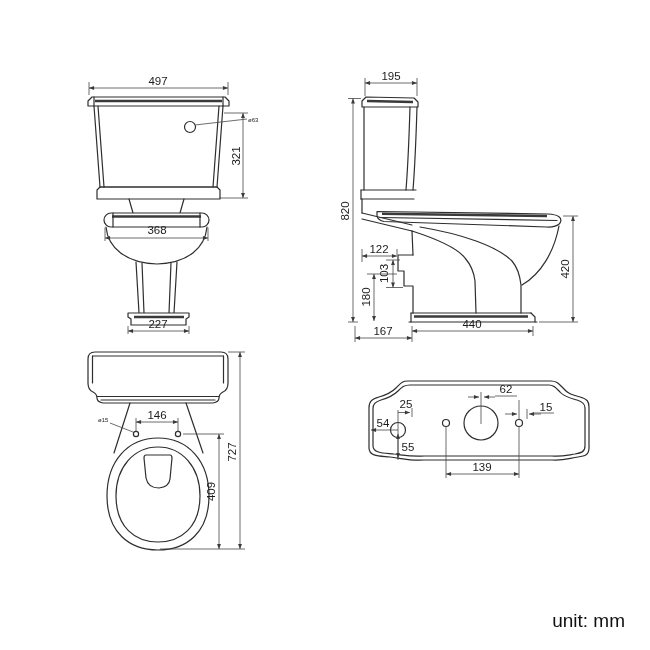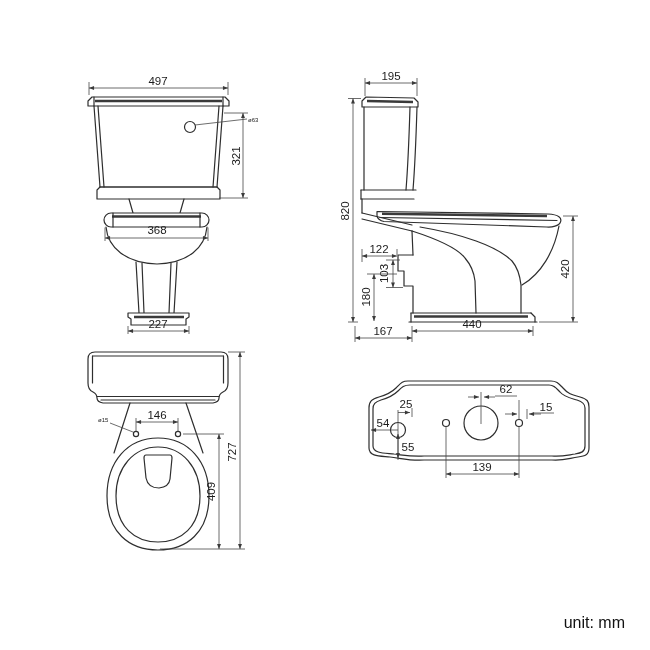--- a/index.html
+++ b/index.html
@@ -4,21 +4,21 @@
 <style>
   html,body{margin:0;padding:0;background:#ffffff;}
   body{width:650px;height:650px;position:relative;font-family:"Liberation Sans",sans-serif;}
   #drawing{position:absolute;left:0;top:0;}
   .obj{stroke:#2e2e2e;stroke-width:1.2;fill:none;stroke-linecap:round;stroke-linejoin:round;}
   .objf{stroke:#2e2e2e;stroke-width:1.2;fill:#ffffff;stroke-linejoin:round;}
   .thick{stroke:#3a3a3a;stroke-width:2.6;fill:none;stroke-linecap:butt;}
   .dim{stroke:#474747;stroke-width:0.8;fill:none;}
   .dimtxt{font-family:"Liberation Sans",sans-serif;font-size:11.5px;fill:#1c1c1c;text-anchor:middle;}
   .tinytxt{font-family:"Liberation Sans",sans-serif;font-size:6px;fill:#1c1c1c;text-anchor:start;}
-  .unit-label{position:absolute;right:25px;bottom:18px;font-size:16px;color:#111;}
+  .unit-label{position:absolute;right:25px;bottom:18px;font-size:19px;color:#111;}
 </style>
 </head>
 <body>
 
 <svg id="drawing" width="650" height="650" viewBox="0 0 650 650">
   <defs>
     <marker id="mE" viewBox="0 0 10 10" refX="9" refY="5" markerWidth="9" markerHeight="7" orient="auto">
       <path d="M0,1.5 L9,5 L0,8.5 Z" fill="#3a3a3a"></path>
     </marker>
     <marker id="mS" viewBox="0 0 10 10" refX="9" refY="5" markerWidth="9" markerHeight="7" orient="auto-start-reverse">

